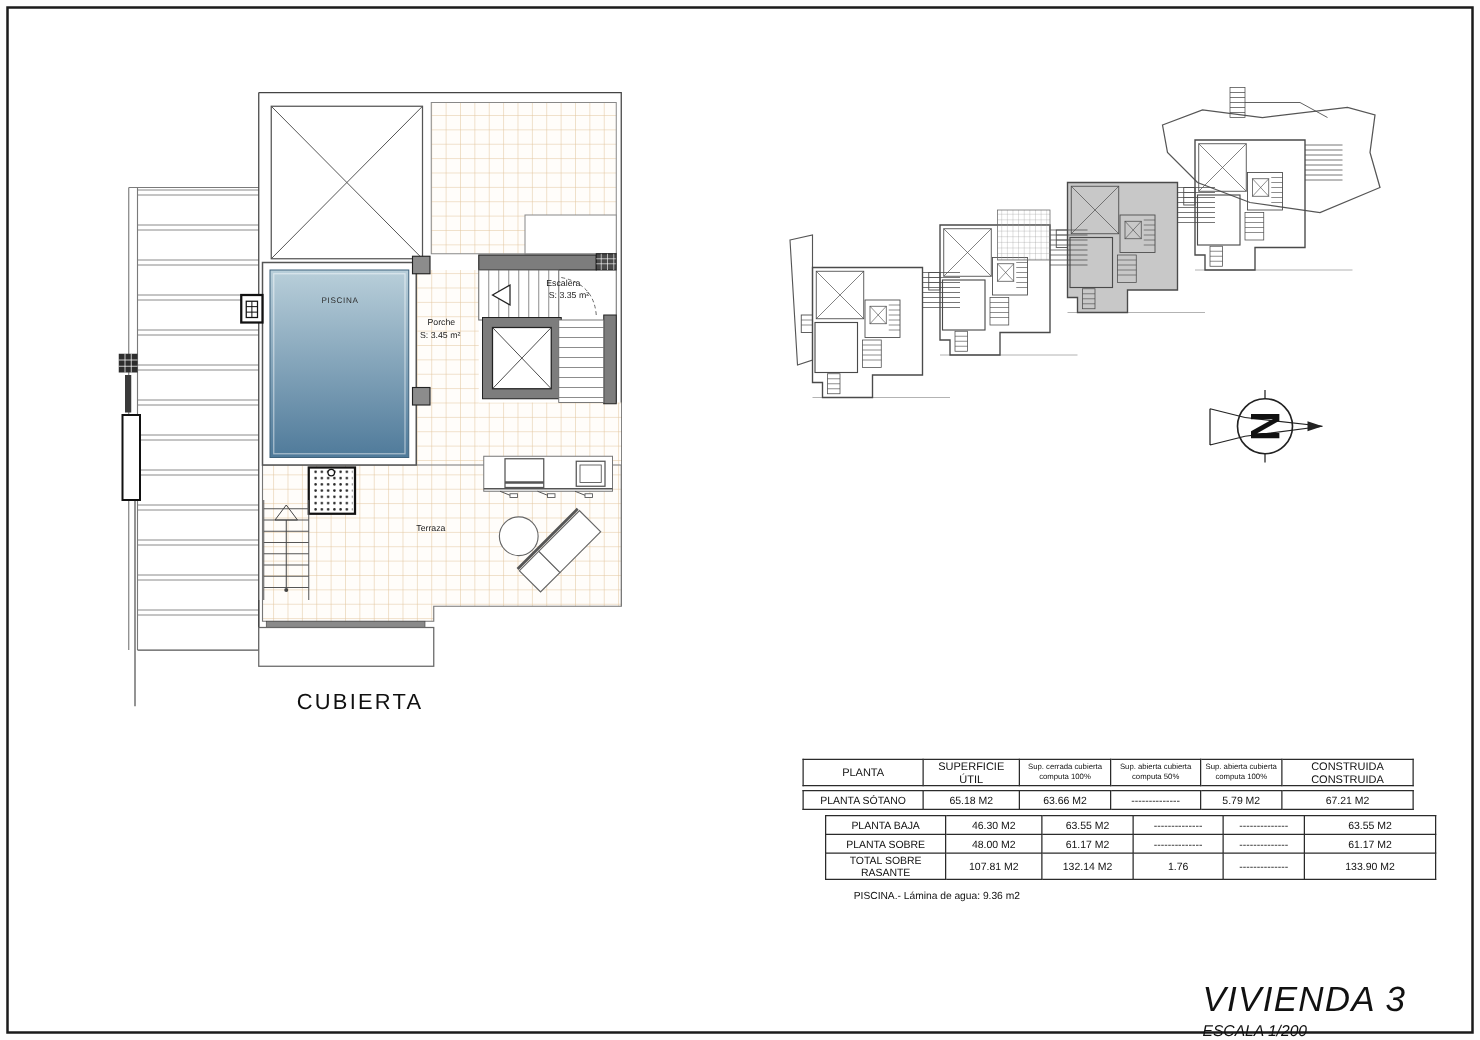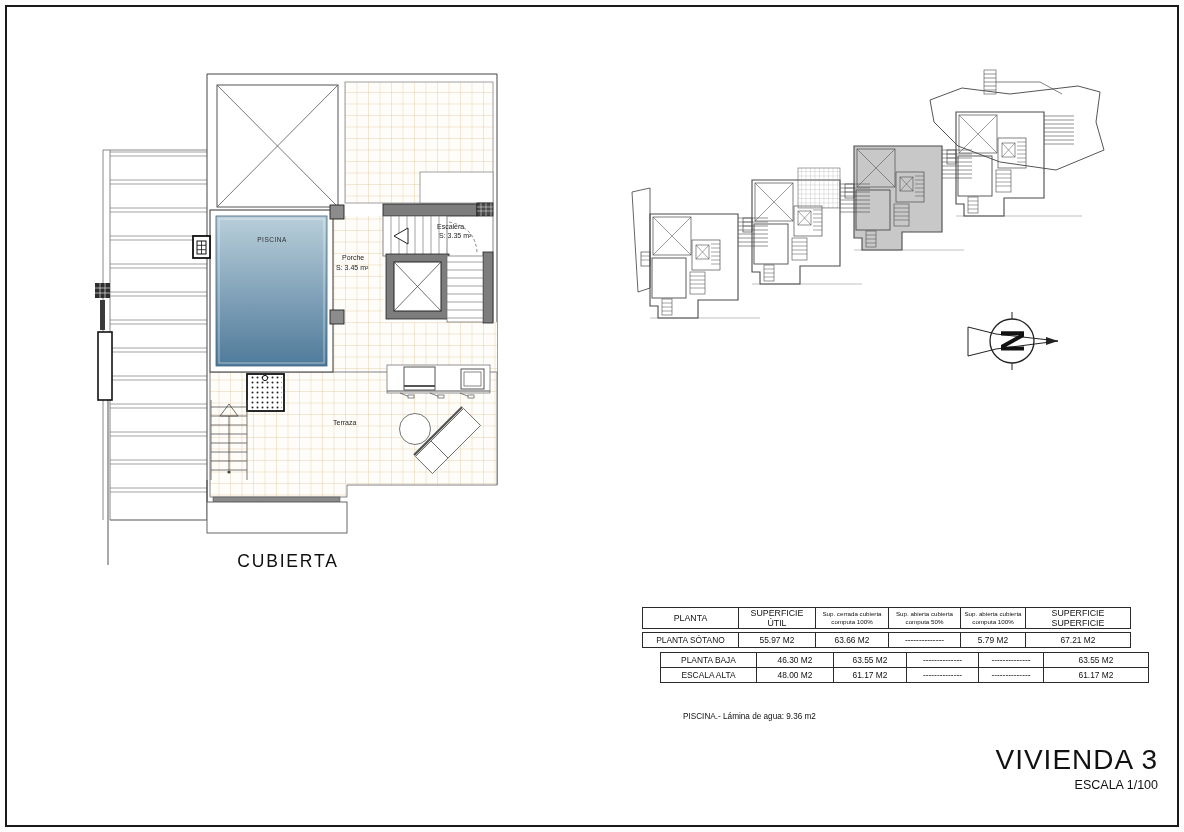--- a/index.html
+++ b/index.html
@@ -16,21 +16,21 @@
   .lbl-sheet{font-size:17.5px;letter-spacing:1.8px;fill:#101010;}
   .north-letter{font-size:33px;font-weight:bold;fill:#111;}
 
   .tbl{position:absolute;border-collapse:collapse;table-layout:fixed;background:#fff;}
   .tbl td{border:1px solid #2b2b2b;text-align:center;vertical-align:middle;
     padding:0 1px;font-size:8.4px;height:14px;white-space:pre-line;overflow:hidden;color:#111;}
   .tbl td.h-big{font-size:8.8px;height:17px;}
   .tbl td.h-small{font-size:6.2px;line-height:1.25;height:17px;}
   .tbl td.row-label{font-size:8.4px;}
   .footnote{position:absolute;left:683px;top:712px;font-size:8.2px;color:#111;text-align:right;}
-  .title-block{position:absolute;left:962px;top:744px;width:196px;text-align:right;}
+  .title-block{position:absolute;left:962px;top:784px;width:196px;text-align:left;font-style:italic;}
   .title-block .main{font-size:28px;letter-spacing:1px;color:#111;}
   .title-block .scale{font-size:12.5px;margin-top:2px;color:#111;}
 </style>
 </head>
 <body>
 
 <div class="frame"></div>
 
 <svg width="1184" height="832" viewBox="0 0 1184 832">
   <defs>
@@ -215,38 +215,38 @@
   <tbody>
       <tr>
     <td class="h-big">PLANTA</td>
     <td class="h-big">SUPERFICIE ÚTIL</td>
     <td class="h-small">Sup. cerrada cubierta
 computa 100%</td>
     <td class="h-small">Sup. abierta cubierta
 computa 50%</td>
     <td class="h-small">Sup. abierta cubierta
 computa 100%</td>
-    <td class="h-big">SUPERFICIE SUPERFICIE</td>
+    <td class="h-big">CONSTRUIDA CONSTRUIDA</td>
   </tr>
 </tbody>
   </table>
 
 <table class="tbl" style="left:642px;top:632px;">
   <colgroup>
       <col style="width:96px">
       <col style="width:77px">
       <col style="width:73px">
       <col style="width:72px">
       <col style="width:65px">
       <col style="width:105px">
     </colgroup>
   <tbody>
       <tr>
     <td class="row-label">PLANTA SÓTANO</td>
-    <td>55.97 M2</td>
+    <td>65.18 M2</td>
     <td>63.66 M2</td>
     <td>--------------</td>
     <td>5.79 M2</td>
     <td>67.21 M2</td>
   </tr>
 </tbody>
   </table>
 
 <table class="tbl" style="left:660px;top:652px;">
   <colgroup>
@@ -260,28 +260,36 @@
   <tbody>
       <tr>
     <td class="row-label">PLANTA BAJA</td>
     <td>46.30 M2</td>
     <td>63.55 M2</td>
     <td>--------------</td>
     <td>--------------</td>
     <td>63.55 M2</td>
   </tr>
   <tr>
-    <td class="row-label">ESCALA ALTA</td>
+    <td class="row-label">PLANTA SOBRE</td>
     <td>48.00 M2</td>
     <td>61.17 M2</td>
     <td>--------------</td>
     <td>--------------</td>
     <td>61.17 M2</td>
   </tr>
+  <tr>
+    <td class="row-label">TOTAL SOBRE RASANTE</td>
+    <td>107.81 M2</td>
+    <td>132.14 M2</td>
+    <td>1.76</td>
+    <td>--------------</td>
+    <td>133.90 M2</td>
+  </tr>
 </tbody>
   </table>
 
 <div class="footnote">PISCINA.- Lámina de agua: 9.36 m2</div>
 
 <div class="title-block">
   <div class="main">VIVIENDA 3</div>
-  <div class="scale">ESCALA 1/100</div>
+  <div class="scale">ESCALA 1/200</div>
 </div>
 
 </body></html>

